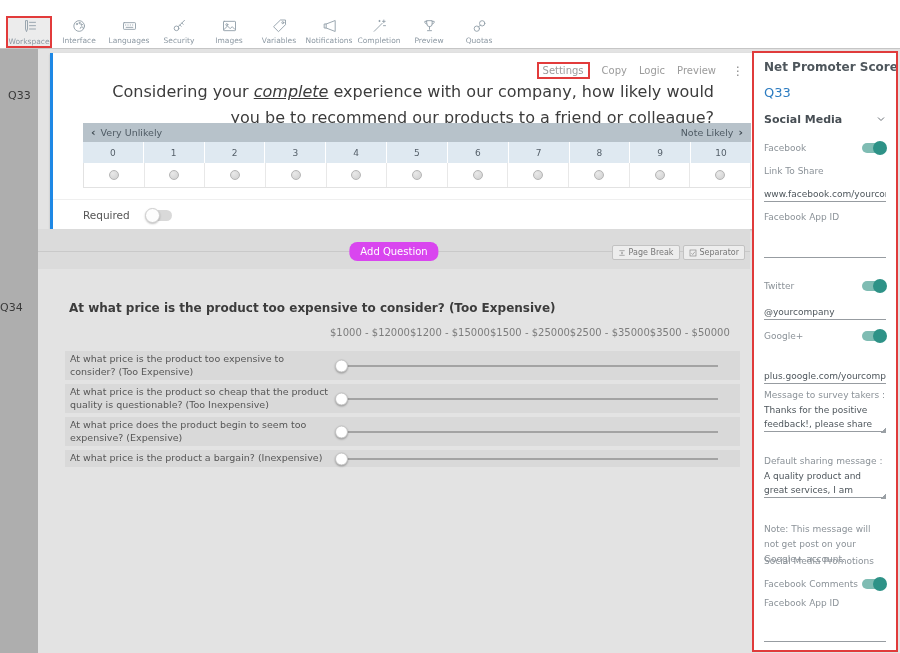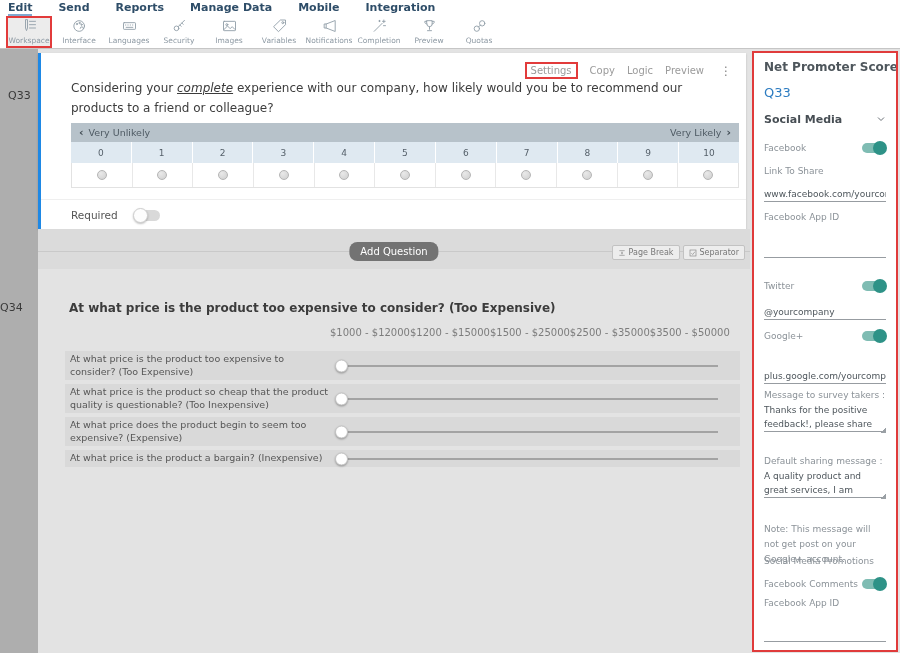--- a/index.html
+++ b/index.html
@@ -10,38 +10,38 @@
   
   .menubar { position:absolute; top:0; left:0; right:0; height:16px; display:flex; gap:26px; padding:2px 0 0 8px; background:#fff; }
   .menu-item { font-size:11px; font-weight:bold; color:#2e4d68; line-height:12px; cursor:default; }
   .menu-item.active { border-bottom:2px solid #7fa8cf; padding-bottom:1px; }
 
   
   .toolbar { position:absolute; top:16px; left:0; right:0; height:32px; display:flex; gap:4px; padding-left:6px; background:#fff; }
   .tool { width:46px; display:flex; flex-direction:column; align-items:center; justify-content:flex-start; padding-top:2px; }
   .tool svg { width:19px; height:16px; stroke:#93a0aa; fill:none; stroke-width:1.4; stroke-linecap:round; stroke-linejoin:round; }
   .tlabel { font-size:7.5px; color:#8d99a3; margin-top:2px; white-space:nowrap; }
-  .tool.tool-active { background:#ececec; border:2px solid #e23b3b; padding-top:0; }
+  .tool.tool-active { background:#ececec; border:2px solid #e23b3b; padding-top:0;justify-content:center; }
 
   
   .main { position:absolute; top:48px; left:0; right:0; bottom:0; background:#e3e3e3; border-top:1px solid #c6c6c6; }
   .gutter { position:absolute; left:0; top:0; width:38px; bottom:0; background:#aeaeae; }
   .qlabel { position:absolute; left:8px; font-size:11px; color:#3a3a3a; }
   .qlabel.q33 { top:40px; }
   .qlabel.q34 { top:252px; }
 
   .content { position:absolute; left:38px; top:0; width:712px; bottom:0; }
 
   
-  .card { position:absolute; left:0; top:4px; width:708px; height:176px; background:#fff; border-left:3px solid #1e88e5; box-shadow:0 1px 2px rgba(0,0,0,.18); }
+  .card { position:absolute; left:12px; top:4px; width:708px; height:176px; background:#fff; border-left:3px solid #1e88e5; box-shadow:0 1px 2px rgba(0,0,0,.18);text-align:right; }
   .actions { position:absolute; top:9px; right:14px; display:flex; gap:12px; align-items:center; font-size:10px; color:#9b9b9b; }
   .action { cursor:pointer; }
   .action.hl { border:2px solid #e23b3b; padding:1px 4px; }
   .kebab { font-size:12px; color:#888; margin-left:4px; cursor:pointer; }
-  .qtext { position:absolute; top:26px; left:30px; right:44px; font-size:12px; color:#3c3c3c; line-height:1.65; }
+  .qtext { position:absolute; top:26px; left:30px; right:44px; font-size:16px; color:#3c3c3c; line-height:1.65; }
   .qtext em { font-style:italic; text-decoration:underline; }
 
   .nps { position:absolute; top:70px; left:30px; width:668px; }
   .nps-head { height:19px; background:#b7c2ca; display:flex; align-items:center; justify-content:space-between; padding:0 8px; font-size:9.5px; color:#4e5a63; }
   .nps-head .chev { font-weight:bold; color:#3f4a52; font-size:11px; cursor:pointer; }
   .nps-head .side { display:flex; align-items:center; gap:5px; }
   .nps-nums { display:flex; height:21px; background:#dfe9f1; }
   .nps-nums span { flex:1; display:flex; align-items:center; justify-content:center; font-size:9px; color:#55606a; border-right:1px solid #fff; }
   .nps-nums span:last-child { border-right:none; }
   .nps-radios { display:flex; height:25px; background:#fff; border:1px solid #e2e2e2; border-top:none; }
@@ -58,21 +58,21 @@
   .toggle.off { background:#d9d9d9; }
   .toggle.off .knob { left:-1px; background:#fdfdfd; border:1px solid #cfcfcf; box-shadow:0 1px 2px rgba(0,0,0,.25); }
   .toggle.on { background:#7fbcb3; }
   .toggle.on .knob { right:-1px; background:#2e9287; }
   .toggle.sm { width:24px; height:10px; }
   .toggle.sm .knob { width:14px; height:14px; }
 
   
   .strip { position:absolute; left:0; top:180px; width:712px; height:40px; background:#dbdbdb; }
   .strip-line { position:absolute; top:22px; left:0; right:0; border-top:1px solid #c9c9c9; }
-  .add-q { position:absolute; top:13px; left:50%; transform:translateX(-50%); background:#737373; color:#fff; font-size:10px; padding:4px 11px; border-radius:8px; cursor:pointer; white-space:nowrap; }
+  .add-q { position:absolute; top:13px; left:50%; transform:translateX(-50%); background:#d946ef; color:#fff; font-size:10px; padding:4px 11px; border-radius:8px; cursor:pointer; white-space:nowrap; }
   .strip-right { position:absolute; top:16px; right:5px; display:flex; gap:3px; }
   .chip { background:#ededed; border:1px solid #c2c2c2; border-radius:2px; font-size:8px; color:#777; padding:2px 5px; display:flex; align-items:center; gap:3px; cursor:pointer; white-space:nowrap; }
   .chip svg { width:8px; height:8px; stroke:#888; fill:none; stroke-width:2; }
 
   
   .q34 { position:absolute; left:0; top:220px; width:712px; height:385px; }
   .q34-title { position:absolute; top:32px; left:31px; font-size:12px; font-weight:600; color:#3c3c3c; }
   .q34-cols { position:absolute; top:58px; left:292px; width:382px; display:flex; }
   .q34-cols span { flex:1; text-align:center; font-size:10px; color:#7c7c7c; white-space:nowrap; }
   .srow { position:absolute; left:27px; width:675px; background:#d9d9d9; display:flex; align-items:center; }
@@ -102,28 +102,20 @@
   .p-ta-wrap { position:relative; }
   .p-ta-wrap::after { content:""; position:absolute; right:0; bottom:3px; width:6px; height:6px; background:linear-gradient(135deg, transparent 55%, #9aa0a5 55%); }
   .p-note { font-size:9px; color:#8b9298; line-height:1.65; height:24px; }
   .mb4{margin-bottom:4px;} .mb6{margin-bottom:6px;} .mb8{margin-bottom:8px;} .mb10{margin-bottom:10px;} .mb12{margin-bottom:20px;} .mb14{margin-bottom:14px;} .mb15{margin-bottom:15px;} .mb16{margin-bottom:16px;}
 </style>
 </head>
 <body>
 
 <div class="app">
 
-  <div class="menubar">
-    <span class="menu-item active">Edit</span>
-    <span class="menu-item">Send</span>
-    <span class="menu-item">Reports</span>
-    <span class="menu-item">Manage Data</span>
-    <span class="menu-item">Mobile</span>
-    <span class="menu-item">Integration</span>
-  </div>
 
   <div class="toolbar">
     <div class="tool tool-active">
       <svg viewBox="0 0 24 24">
           <path d="M6 3v12l1.5 4L9 15V3z"></path>
           <path d="M12 5h9M12 10h9M12 15h9"></path>
         </svg>
       <span class="tlabel">Workspace</span>
     </div>
     <div class="tool">
@@ -216,21 +208,21 @@
 
         <div class="qtext"><span>Considering your </span><em>complete</em><span> experience with our company, how likely would you be to recommend our products to a friend or colleague?</span></div>
 
         <div class="nps">
           <div class="nps-head">
             <span class="side">
                 <span class="chev">‹</span>
                 <span>Very Unlikely</span>
               </span>
             <span class="side">
-                <span>Very Likely</span>
+                <span>Note Likely</span>
                 <span class="chev">›</span>
               </span>
           </div>
           <div class="nps-nums">
             <span>0</span>
             <span>1</span>
             <span>2</span>
             <span>3</span>
             <span>4</span>
             <span>5</span>

